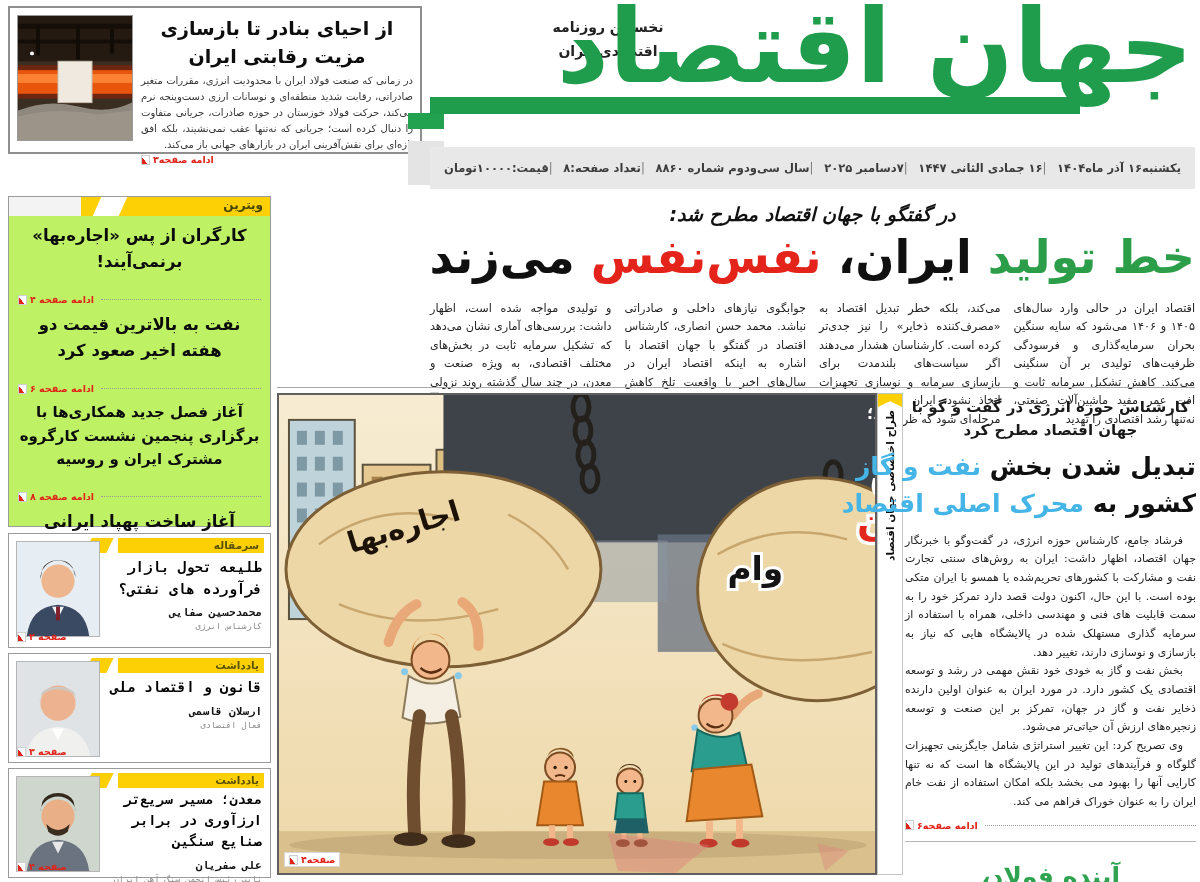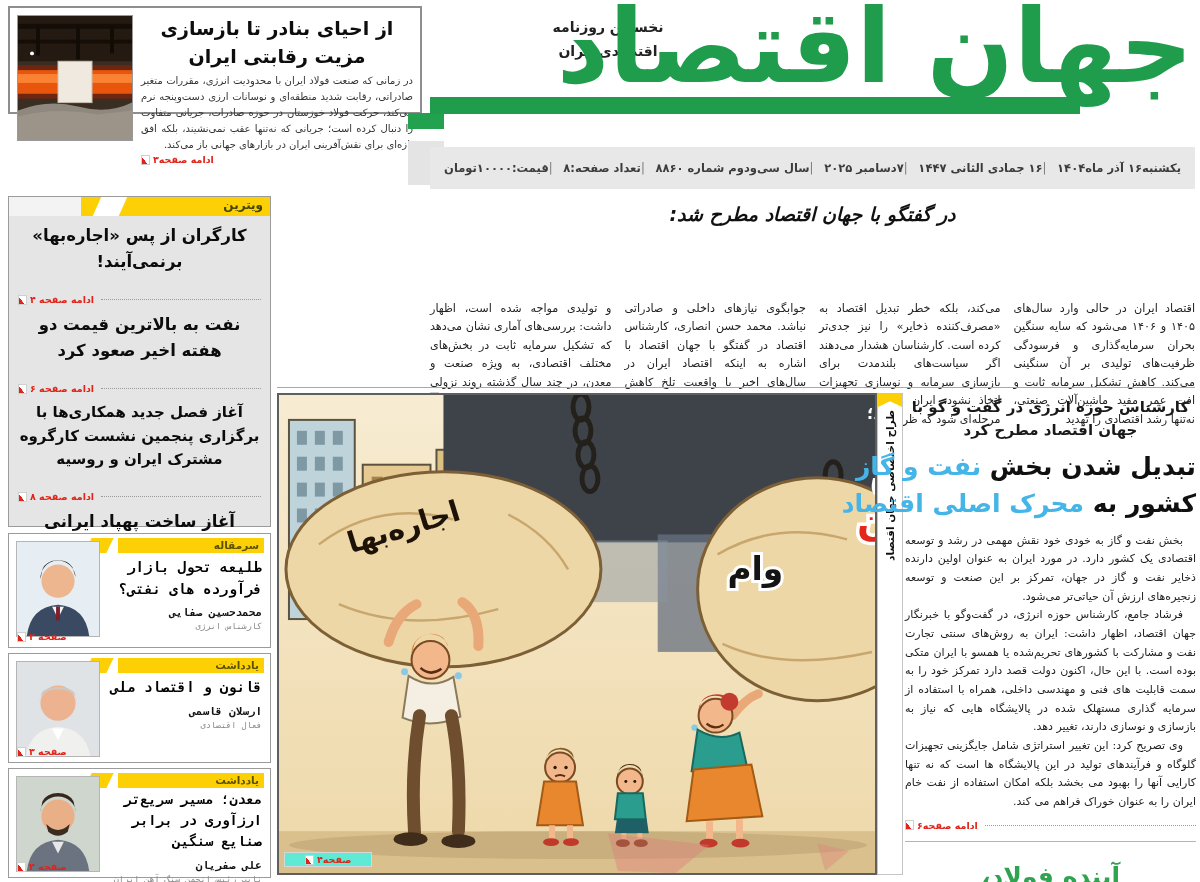--- a/index.html
+++ b/index.html
@@ -1,21 +1,21 @@
 <!DOCTYPE html>
 <html lang="fa" dir="rtl"><head>
 <meta charset="utf-8">
 <style>
   * { margin:0; padding:0; box-sizing:border-box; }
   html,body { background:#fff; }
   body { font-family:"DejaVu Sans","Liberation Sans",sans-serif; width:1200px; height:882px; }
   .page { position:relative; width:1200px; height:882px; background:#fff; overflow:hidden; direction:rtl; }
 
   
-  .topbox { position:absolute; left:8px; top:6px; width:414px; height:108px; border:2px solid #8e8e8e; background:#fff; display:flex; padding:7px; gap:8px; }
+  .topbox { position:absolute; left:8px; top:6px; width:414px; height:148px; border:2px solid #8e8e8e; background:#fff; display:flex; padding:7px; gap:8px; }
   .topbox .txt-zone { flex:1; display:flex; flex-direction:column; }
   .topbox h2 { font-size:19px; font-weight:800; color:#0d0d0d; text-align:center; line-height:1.45; margin-bottom:3px; }
   .topbox .body { font-size:10px; line-height:1.6; text-align:justify; color:#333; }
   .topbox .photo { width:116px; height:126px; border:1px solid #999; flex:none; }
   .topbox .photo svg { display:block; width:100%; height:100%; }
 
   
   .deco-green { position:absolute; left:408px; top:113px; width:36px; height:16px; background:#22a14f; }
   .deco-gray  { position:absolute; left:408px; top:141px; width:36px; height:44px; background:#e4e4e4; }
 
@@ -41,21 +41,21 @@
   .lead-divider { position:absolute; left:277px; top:387px; width:918px; border-top:1px solid #a8a8a8; }
   .lead-cont { position:absolute; left:430px; top:391px; width:190px; }
 
   
   .cont { display:flex; align-items:center; gap:3px; direction:ltr; }
   .cont .pg-icon { width:9px; height:10px; background:linear-gradient(to top right,#e02419 40%,#fff 41%); border:1px solid #cfcfcf; flex:none; }
   .cont .txt { color:#e02419; font-size:9.5px; font-weight:bold; white-space:nowrap; direction:rtl; unicode-bidi:isolate; }
   .cont .dots { flex:1; border-top:1px dotted #9a9a9a; height:0; margin-left:4px; }
 
   
-  .vitrin { position:absolute; left:8px; top:196px; width:263px; height:331px; border:1px solid #9b9b9b; background:#e5e5e5; }
+  .vitrin { position:absolute; left:8px; top:196px; width:263px; height:331px; border:1px solid #9b9b9b; background:#bef264; }
   .vitrin-head { position:relative; height:19px; background:#fdd005; }
   .vitrin-head .lbl { position:absolute; right:7px; top:1px; font-size:12px; font-weight:800; color:#454500; }
   .vitrin-head .notch { position:absolute; left:88px; top:0; width:26px; height:19px; background:#fff; transform:skewX(-24deg); }
   .vitrin-head .notch2 { position:absolute; left:0; top:0; width:72px; height:19px; background:#f3f3f3; }
   .v-item { padding:7px 9px 0; }
   .v-item .v-title { font-size:16.5px; font-weight:800; color:#0c0c0c; text-align:center; line-height:1.55; }
   .v-item .cont { margin-top:20px; }
 
   .abox { position:absolute; left:8px; width:263px; border:1px solid #9b9b9b; background:#fff; }
   .abox .tab { position:absolute; top:4px; right:6px; width:146px; height:15px; background:#fdd005; }
@@ -66,21 +66,21 @@
   .abox .photo svg { display:block; width:100%; height:100%; }
   .abox .a-body { margin:24px 8px 4px 100px;font-family:Liberation Mono, monospace; }
   .abox .a-title { font-size:14px; font-weight:800; color:#000; line-height:1.55; }
   .abox .a-author { font-size:11px; font-weight:800; color:#111; margin-top:5px; }
   .abox .a-role { font-size:8.5px; color:#8a8a8a; margin-top:2px; }
   .abox .cont { position:absolute; left:8px; bottom:5px; }
 
   
   .cartoon { position:absolute; left:277px; top:393px; width:600px; height:482px; border:2px solid #5f5f5f; background:#f2e4c2; }
   .cartoon svg { display:block; width:100%; height:100%; }
-  .cartoon .pagebox { position:absolute; left:5px; bottom:6px; background:#5eead4; padding:1px 20px; border:1px solid #d7d7d7; }
+  .cartoon .pagebox { position:absolute; left:5px; bottom:6px; background:#ffffff; padding:1px 4px; border:1px solid #d7d7d7; }
   .strip { position:absolute; left:877px; top:393px; width:26px; height:482px; background:#fff; border:1px solid #c5c5c5; }
   .strip .flag { position:absolute; top:0; left:0; width:100%; height:13px; background:#fdd005; clip-path:polygon(0 0,100% 0,100% 100%,50% 55%,0 100%); }
   .strip .vtxt { position:absolute; top:16px; left:50%; transform:translateX(-50%) ; writing-mode:vertical-rl; }
   .strip .vtxt span { display:inline-block; writing-mode:vertical-rl; transform:rotate(180deg); font-size:10.5px; font-weight:800; color:#111; white-space:nowrap; }
 
   
   .rightcol { position:absolute; left:905px; top:396px; width:291px; }
   .rc-kicker { text-align:center; font-size:15px; font-weight:800; color:#1a1a1a; line-height:1.55; }
   .rc-headline { text-align:center; font-size:25px; font-weight:800; line-height:1.5; margin-top:5px; white-space:nowrap; }
   .rc-body { margin-top:9px; font-size:11px; line-height:1.7; text-align:justify; color:#1d1d1d; }
@@ -139,20 +139,21 @@
   <div class="datebar">
     <span class="db-item">یکشنبه۱۶ آذر ماه۱۴۰۴</span>
     <span class="db-item">۱۶ جمادی الثانی ۱۴۴۷</span>
     <span class="db-item">۷دسامبر ۲۰۲۵</span>
     <span class="db-item">سال سی‌ودوم شماره ۸۸۶۰</span>
     <span class="db-item">تعداد صفحه:۸</span>
     <span class="db-item">قیمت:۱۰۰۰۰تومان</span>
   </div>
 
   <div class="lead-kicker">در گفتگو با جهان اقتصاد مطرح شد:</div>
+  <h1 class="lead-headline"><span class="c-green">خط تولید </span><span class="c-black">ایران، </span><span class="c-red">نفس‌نفس </span><span class="c-black">می‌زند</span></h1>
   <div class="lead-cols">
     <div class="col">اقتصاد ایران در حالی وارد سال‌های ۱۴۰۵ و ۱۴۰۶ می‌شود که سایه سنگین بحران سرمایه‌گذاری و فرسودگی ظرفیت‌های تولیدی بر آن سنگینی می‌کند. کاهش تشکیل سرمایه ثابت و افت عمر مفید ماشین‌آلات صنعتی، نه‌تنها رشد اقتصادی را تهدید</div>
     <div class="col">می‌کند، بلکه خطر تبدیل اقتصاد به «مصرف‌کننده ذخایر» را نیز جدی‌تر کرده است. کارشناسان هشدار می‌دهند اگر سیاست‌های بلندمدت برای بازسازی سرمایه و نوسازی تجهیزات اتخاذ نشود، ایران ممکن است وارد مرحله‌ای شود که ظرفیت تولید فعلی</div>
     <div class="col">جوابگوی نیازهای داخلی و صادراتی نباشد. محمد حسن انصاری، کارشناس اقتصاد در گفتگو با جهان اقتصاد با اشاره به اینکه اقتصاد ایران در سال‌های اخیر با واقعیت تلخ کاهش شدید سرمایه‌گذاری و فرسودگی ماشین‌آلات صنعتی</div>
     <div class="col">و تولیدی مواجه شده است، اظهار داشت: بررسی‌های آماری نشان می‌دهد که تشکیل سرمایه ثابت در بخش‌های مختلف اقتصادی، به ویژه صنعت و معدن، در چند سال گذشته روند نزولی داشته است.</div>
   </div>
   <div class="lead-divider"></div>
   <div class="lead-cont cont">
     <span class="pg-icon"></span>
     <span class="txt">ادامه صفحه ۲</span>
@@ -419,22 +420,22 @@
   <section class="rightcol">
     <div class="rc-kicker">
       <div>کارشناس حوزه انرژی در گفت و گو با</div>
       <div>جهان اقتصاد مطرح کرد</div>
     </div>
     <h2 class="rc-headline">
       <div><span class="c-black">تبدیل شدن بخش </span><span class="c-cyan">نفت و گاز</span></div>
       <div><span class="c-black">کشور به </span><span class="c-cyan">محرک اصلی اقتصاد</span></div>
     </h2>
     <div class="rc-body">
+      <p>فرشاد جامع، کارشناس حوزه انرژی، در گفت‌وگو با خبرنگار جهان اقتصاد، اظهار داشت: ایران به روش‌های سنتی تجارت نفت و مشارکت با کشورهای تحریم‌شده یا همسو با ایران متکی بوده است. با این حال، اکنون دولت قصد دارد تمرکز خود را به سمت قابلیت های فنی و مهندسی داخلی، همراه با استفاده از سرمایه گذاری مستهلک شده در پالایشگاه هایی که نیاز به بازسازی و نوسازی دارند، تغییر دهد.</p>
       <p>بخش نفت و گاز به خودی خود نقش مهمی در رشد و توسعه اقتصادی یک کشور دارد. در مورد ایران به عنوان اولین دارنده ذخایر نفت و گاز در جهان، تمرکز بر این صنعت و توسعه زنجیره‌های ارزش آن حیاتی‌تر می‌شود.</p>
-      <p>فرشاد جامع، کارشناس حوزه انرژی، در گفت‌وگو با خبرنگار جهان اقتصاد، اظهار داشت: ایران به روش‌های سنتی تجارت نفت و مشارکت با کشورهای تحریم‌شده یا همسو با ایران متکی بوده است. با این حال، اکنون دولت قصد دارد تمرکز خود را به سمت قابلیت های فنی و مهندسی داخلی، همراه با استفاده از سرمایه گذاری مستهلک شده در پالایشگاه هایی که نیاز به بازسازی و نوسازی دارند، تغییر دهد.</p>
       <p>وی تصریح کرد: این تغییر استراتژی شامل جایگزینی تجهیزات گلوگاه و فرآیندهای تولید در این پالایشگاه ها است که نه تنها کارایی آنها را بهبود می بخشد بلکه امکان استفاده از نفت خام ایران را به عنوان خوراک فراهم می کند.</p>
     </div>
     <div class="rc-cont cont">
       <span class="pg-icon"></span>
       <span class="txt">ادامه صفحه۶</span>
       <span class="dots"></span>
     </div>
     <div class="rc-divider"></div>
     <h2 class="steel-head">
       <span class="l1">آینده فولاد،</span>

